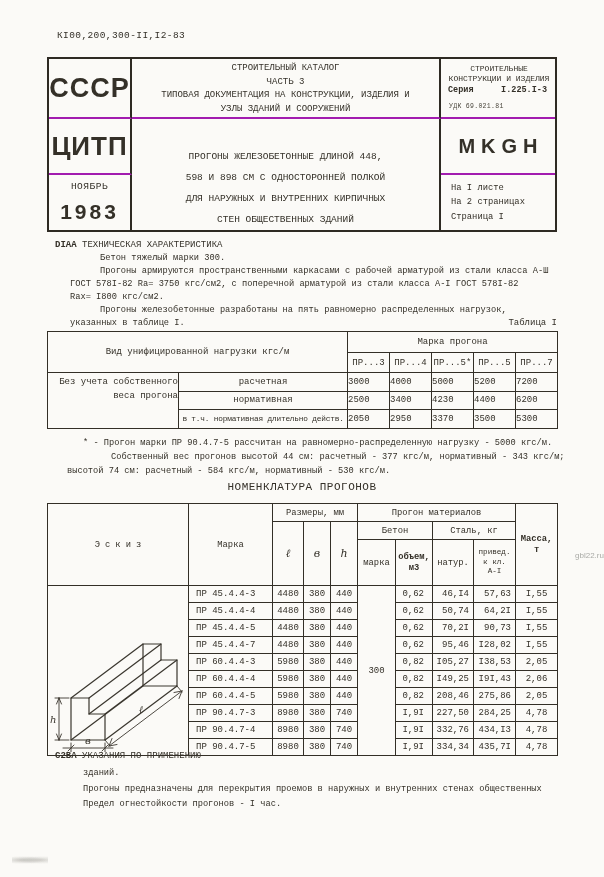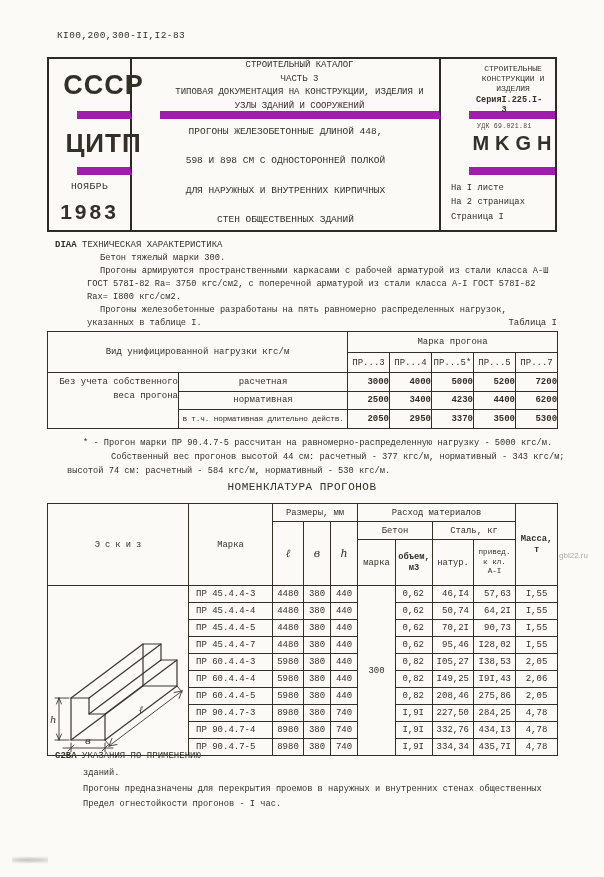--- a/index.html
+++ b/index.html
@@ -12,62 +12,62 @@
   .abs{position:absolute;}
   .doc-code{left:57px;top:30px;font-size:9.5px;letter-spacing:.4px;}
 
   
   .title-block{
     left:47px;top:57px;width:510px;height:175px;border:2px solid #2e2a23;
     display:grid;grid-template-columns:83px 1fr 114px;grid-template-rows:60px 56px 1fr;
     box-sizing:border-box;background:transparent;
   }
   .cell{box-sizing:border-box;display:flex;flex-direction:column;align-items:center;justify-content:center;}
-  .br{border-right:2px solid #2e2a23;} .bb{border-bottom:8px solid #a21caf;margin-left:28px;}
+  .br{border-right:2px solid #2e2a23;} .bb{border-bottom:2px solid #a21caf;}
   .big-sans{font-family:"Liberation Sans",sans-serif;font-weight:bold;}
   .c-country{grid-column:1;grid-row:1;font-size:27px;letter-spacing:1px;}
   .c-catalog{grid-column:2;grid-row:1;font-size:9px;line-height:13.5px;text-align:center;padding-top:2px;}
   .c-series{grid-column:3;grid-row:1;font-size:8px;line-height:10px;align-items:stretch;padding:5px 4px 2px 6px;justify-content:flex-start;}
   .c-series .ctr{text-align:center;}
   .series-row{display:flex;justify-content:space-between;padding:1px 4px 0 1px;font-size:8.5px;font-weight:bold;}
   .udk{font-size:6.5px;color:#4a463c;margin-top:7px;padding-left:2px;letter-spacing:.3px;}
   .c-org{grid-column:1;grid-row:2;font-size:26px;letter-spacing:1px;}
-  .c-title{grid-column:2;grid-row:2/4;font-size:9.5px;line-height:21px;text-align:center;justify-content:space-between;padding-top:2px;}
+  .c-title{grid-column:2;grid-row:2/4;font-size:9.5px;line-height:21px;text-align:center;justify-content:flex-end;padding-top:2px;}
   .c-stamp{grid-column:3;grid-row:2;font-size:20px;letter-spacing:6px;padding-left:6px;}
   .c-date{grid-column:1;grid-row:3;gap:8px;text-align:center;}
   .c-date .mo{font-size:9.5px;letter-spacing:.5px;}
   .c-date .yr{font-size:21px;letter-spacing:3px;font-family:"Liberation Sans",sans-serif;font-weight:bold;}
   .c-pages{grid-column:3;grid-row:3;align-items:flex-start;justify-content:center;font-size:8.8px;line-height:14.5px;padding-left:10px;}
 
   
   .tech{left:55px;top:239px;width:502px;font-size:8.7px;}
   .tech .ln{height:13px;line-height:13px;white-space:nowrap;}
   .tech .head{font-size:9px;}
   .tech .head b{font-weight:bold;}
   .tech .ind{margin-left:45px;}
-  .tech .bod{margin-left:32px;}
+  .tech .bod{margin-left:15px;}
   .tech .last{display:flex;justify-content:space-between;}
   .tech .last .cap{font-size:9px;}
 
   
   table{border-collapse:collapse;table-layout:fixed;}
   th,td{border:1.5px solid #332f27;padding:0;font-weight:normal;overflow:hidden;}
   th{text-align:center;vertical-align:middle;}
   td{vertical-align:middle;}
 
   
   .t1{left:47px;top:331px;width:510px;font-size:9px;}
   .t1 table{width:510px;}
   .t1 thead tr:nth-child(1){height:21px;}
   .t1 thead tr:nth-child(2){height:20px;}
   .t1 tbody tr{height:18.5px;}
   .t1g{text-align:right;padding:2px 0 0 9px;vertical-align:top;line-height:14px;font-size:9px;}
   .t1l{text-align:center;}
   .t1small{font-size:7.8px;white-space:nowrap;letter-spacing:-.2px;}
-  .t1v{text-align:right;font-weight:bold;}
+  .t1v{text-align:left;}
 
   
   .footnote{left:58px;top:436px;width:515px;font-size:8.7px;}
   .footnote .ln{height:14px;line-height:14px;white-space:nowrap;}
   .fn1{margin-left:25px;} .fn2{margin-left:53px;} .fn3{margin-left:9px;}
 
   .nom-heading{left:47px;top:481px;width:510px;text-align:center;font-size:11px;letter-spacing:.5px;}
 
   
   .nt{left:47px;top:503px;}
@@ -89,21 +89,21 @@
   .nt td.c5,.nt td.c6{text-align:right;padding-right:4px;}
   .nt td.c7{text-align:center;}
   .nt td.cgrade{text-align:center;}
   .nt td.sketch-cell{text-align:center;vertical-align:middle;}
 
   
   .usage{left:55px;top:750px;width:502px;font-size:8.7px;}
   .usage .head{font-size:9px;height:16px;line-height:13px;}
   .usage .ln{height:15.5px;line-height:15.5px;margin-left:28px;white-space:nowrap;}
 
-  .watermark{left:559px;top:551px;font-size:8px;color:#a9aaa6;font-family:"Liberation Sans",sans-serif;}
+  .watermark{left:559px;top:551px;font-size:8px;color:#a9aaa6;font-family:"Liberation Sans",sans-serif;padding-left:16px;}
   .smudge{left:12px;top:856px;width:36px;height:8px;
     background:radial-gradient(ellipse at 30% 50%, rgba(120,118,110,.32), rgba(120,118,110,0) 70%),
                radial-gradient(ellipse at 78% 50%, rgba(120,118,110,.26), rgba(120,118,110,0) 70%);
     filter:blur(.5px);}
 </style>
 </head>
 <body>
 
 <div class="abs doc-code">КI00,200,300-II,I2-83</div>
 
@@ -233,21 +233,21 @@
         <col style="width:37px">
         <col style="width:41px">
         <col style="width:42px">
         <col style="width:42px">
     </colgroup>
     <thead>
       <tr class="hA">
         <th rowspan="3" class="spaced">Эскиз</th>
         <th rowspan="3">Марка</th>
         <th colspan="3">Размеры, мм</th>
-        <th colspan="4">Расход материалов</th>
+        <th colspan="4">Прогон материалов</th>
         <th rowspan="3" class="two">
           <div>Масса,</div>
           <div>т</div>
         </th>
       </tr>
       <tr class="hB">
         <th rowspan="2" class="dim">ℓ</th>
         <th rowspan="2" class="dim">в</th>
         <th rowspan="2" class="dim">h</th>
         <th colspan="2">Бетон</th>

